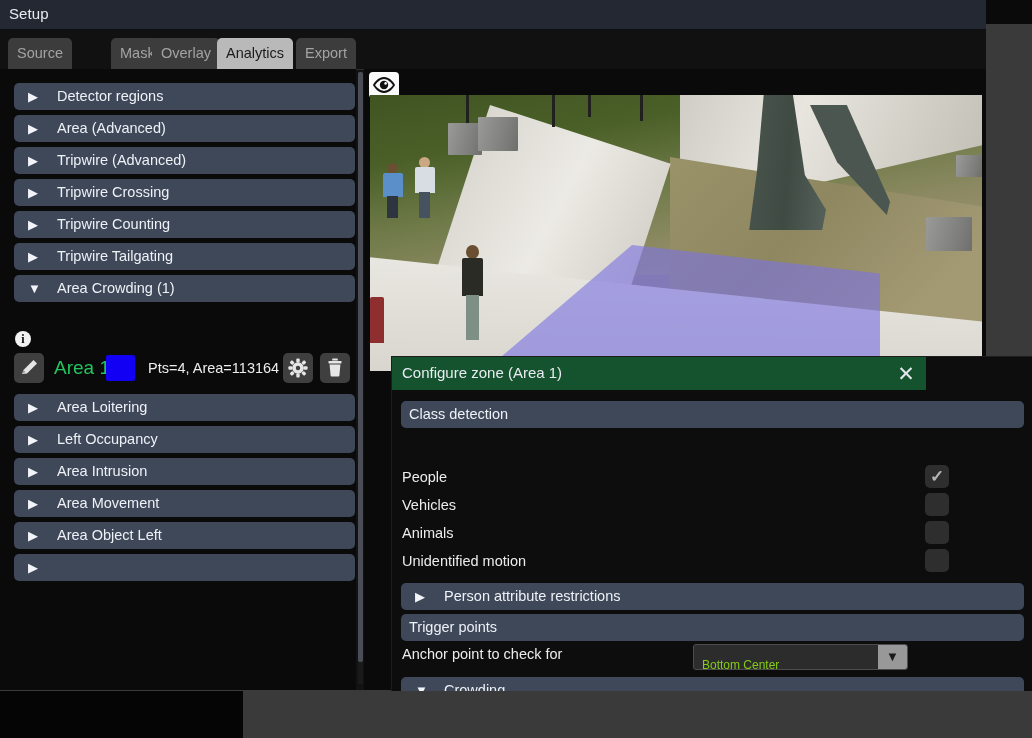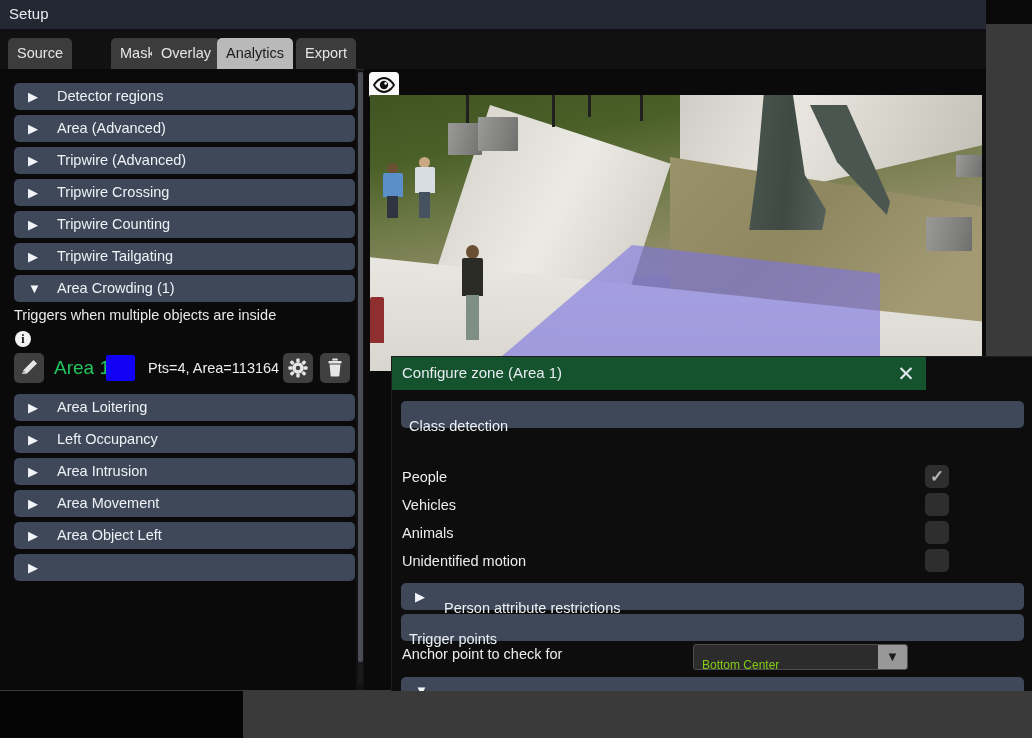--- a/index.html
+++ b/index.html
@@ -51,21 +51,21 @@
     height: 39px;
     background: #111111;
     border-bottom: 1px solid #2d2d2d;
   }
   .tab {
     position: absolute;
     top: 8px;
     height: 31px;
     background: #3c3c3c;
     border-radius: 5px 5px 0 0;
-    color: #e5e5e5;
+    color: #a3a3a3;
     font-size: 14.5px;
     line-height: 31px;
     padding: 0 9px;
     box-sizing: border-box;
     white-space: nowrap;
     cursor: default;
   }
   .tab.active {
     background: #b9b9b9;
     color: #1b1b1b;
@@ -312,21 +312,20 @@
     border-radius: 5px;
     box-sizing: border-box;
   }
   .section-header .sh-label {
     position: absolute;
     left: 8px; top: 0;
     height: 27px; line-height: 27px;
     font-size: 14.5px;
     color: #eef1f6;
     white-space: nowrap;
-    margin-top: 12px;
   }
   .section-header.collapsible .sh-tri {
     position: absolute;
     left: 14px; top: 0;
     height: 27px; line-height: 27px;
     font-size: 13px;
     color: #f2f4f8;
   }
   .section-header.collapsible .sh-label { left: 43px; }
 
@@ -472,21 +471,20 @@
       </div>
       <div class="accordion" style="top:174px;">
         <span class="tri">▶</span>
         <span class="acc-label">Tripwire Tailgating</span>
       </div>
       <div class="accordion" style="top:206px;">
         <span class="tri">▼</span>
         <span class="acc-label">Area Crowding (1)</span>
       </div>
 
-      <div id="desc-text">Triggers when multiple objects are inside</div>
       <div id="info-icon">i</div>
 
       <div id="area-row">
         <div class="icon-btn" style="left:14px;">
           <svg width="30" height="30" viewBox="0 0 30 30">
             <path d="M8 21 L9.5 17 L19.5 7 L23 10.5 L13 20.5 Z" fill="#e6e6e6"></path>
             <path d="M8 21 L9.5 17 L11.5 19 Z" fill="#9a9a9a"></path>
           </svg>
         </div>
         <span id="area-name">Area 1</span>

